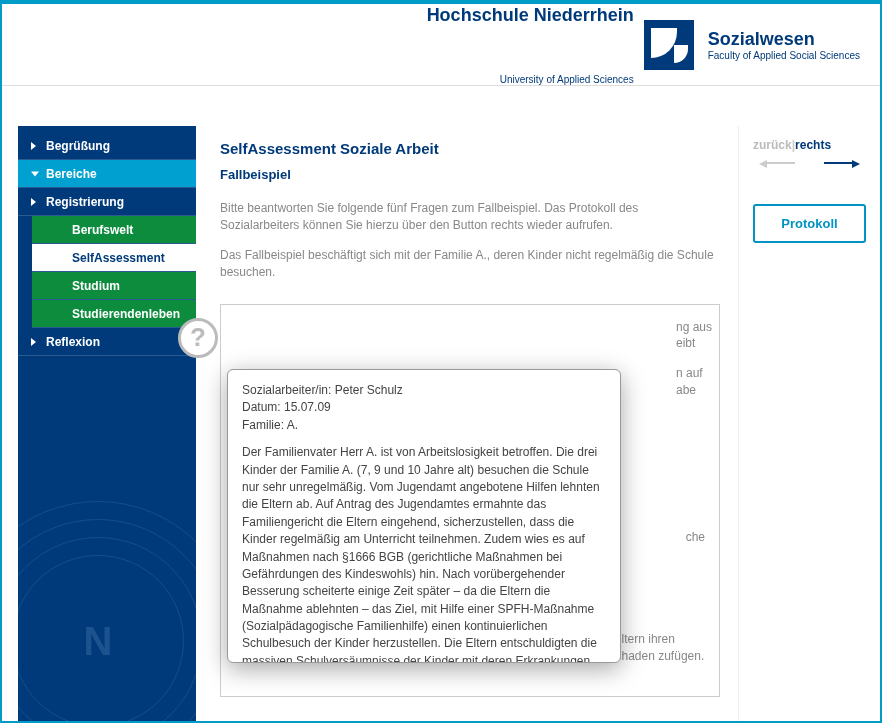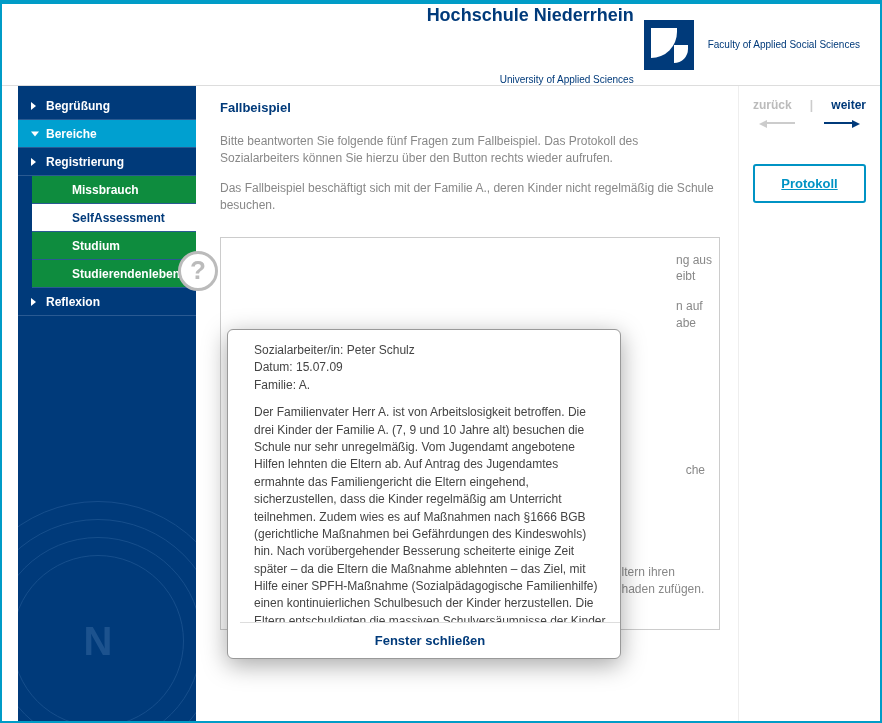--- a/index.html
+++ b/index.html
@@ -9,20 +9,21 @@
       font-size: 12px;
     }
     .page-wrapper {
       width: 882px;
       height: 723px;
       background: #fff;
       border: 2px solid #009CC7;
       border-top: 4px solid #009CC7;
       display: flex;
       flex-direction: column;
+      gap: 40px;
     }
     .header {
       height: 82px;
       display: flex;
       justify-content: flex-end;
       align-items: center;
       padding: 10px 20px;
       border-bottom: 1px solid #ddd;
     }
     .header-block {
@@ -222,21 +223,20 @@
     }
 
     
     .right-strip {
       width: 142px;
       padding: 12px 14px;
       border-left: 1px solid #eee;
     }
     .nav-links {
       display: flex;
-      justify-content: space-between;
       font-size: 12px;
       font-weight: bold;
       color: #003A7A;
       margin-bottom: 6px;
     }
     .nav-back { color: #bbb; }
     .nav-arrows {
       display: flex;
       justify-content: space-between;
       margin-bottom: 36px;
@@ -262,35 +262,34 @@
     .protokoll-btn {
       border: 2px solid #0093C4;
       color: #0093C4;
       font-weight: bold;
       font-size: 13px;
       text-align: center;
       padding: 10px 4px;
       border-radius: 3px;
       cursor: pointer;
       background: #fff;
-      text-decoration: underline;
     }
     .q-side-text { color:#888; font-size:12px; line-height:1.4; }
 
     
     .modal {
       position: absolute;
       left: 225px;
       top: 243px;
       width: 394px;
       background: #fff;
       border: 1px solid #999;
       border-radius: 6px;
       box-shadow: 0 6px 24px rgba(0,0,0,0.35);
-      padding: 10px 0 0 12px;
+      padding: 10px 0 0 0;
       z-index: 50;
     }
     .modal-scroll {
       height: 282px;
       overflow-y: scroll;
       padding: 2px 14px 6px 14px;
       font-size: 12px;
       color: #444;
       line-height: 1.45;
     }
@@ -313,48 +312,50 @@
   <div class="header">
     <div class="header-block">
       <div class="hn-text">
         <div class="hn-title">Hochschule Niederrhein</div>
         <div class="hn-sub">University of Applied Sciences</div>
       </div>
       <div class="hn-logo"></div>
     </div>
     <div class="header-block">
       <div class="sw-text">
+        <div class="sw-title">Sozialwesen</div>
         <div class="sw-sub">Faculty of Applied Social Sciences</div>
       </div>
     </div>
   </div>
 
   <div class="body-area">
 
     <div class="sidebar">
       <div class="nav-item top-item">Begrüßung</div>
       <div class="nav-item top-item active expanded">Bereiche</div>
       <div class="nav-item top-item">Registrierung</div>
-      <div class="sub-item">Missbrauch</div>
+      <div class="sub-item">Berufswelt</div>
       <div class="sub-item selected">SelfAssessment</div>
       <div class="sub-item">Studium</div>
       <div class="sub-item">Studierendenleben</div>
       <div class="nav-item top-item">Reflexion</div>
 
       <div class="compass">
         <div class="compass-circle" style="inset:0"></div>
         <div class="compass-circle" style="inset:18px"></div>
         <div class="compass-circle" style="inset:36px"></div>
         <div class="compass-circle" style="inset:54px"></div>
         <div style="position:absolute;left:50%;top:50%;transform:translate(-50%,-50%);color:#9bc0e8;font-size:40px;font-weight:bold;">N</div>
 
       </div>
     </div>
 
     <div class="content">
+      <div class="page-title">SelfAssessment Soziale Arbeit</div>
       <div class="page-subtitle">Fallbeispiel</div>
       <div class="intro-text">Bitte beantworten Sie folgende fünf Fragen zum Fallbeispiel. Das Protokoll des Sozialarbeiters können Sie hierzu über den Button rechts wieder aufrufen.</div>
       <div class="case-text">Das Fallbeispiel beschäftigt sich mit der Familie A., deren Kinder nicht regelmäßig die Schule besuchen.</div>
 
       <div style="position:relative;">
         <div class="question-mark-icon">?</div>
         <div class="question-panel">
 
           <div style="position:absolute; right:7px; top:14px; text-align:left;">
             <div class="q-side-text"><span>ng aus</span><br><span>eibt</span></div>
@@ -383,35 +384,34 @@
             </div>
           </div>
         </div>
       </div>
     </div>
 
     <div class="right-strip">
       <div class="nav-links">
         <span class="nav-back">zurück</span>
         <span style="color:#ccc">|</span>
-        <span>weiter</span>
+        <span>rechts</span>
       </div>
       <div class="nav-arrows">
         <div class="arrow-shape left"></div>
         <div class="arrow-shape right"></div>
       </div>
       <div class="protokoll-btn">Protokoll</div>
     </div>
 
     <div class="modal">
       <div class="modal-scroll">
         <p>
           <span>Sozialarbeiter/in: Peter Schulz</span><br>
           <span>Datum: 15.07.09</span><br>
           <span>Familie: A.</span>
         </p>
         <p>Der Familienvater Herr A. ist von Arbeitslosigkeit betroffen. Die drei Kinder der Familie A. (7, 9 und 10 Jahre alt) besuchen die Schule nur sehr unregelmäßig. Vom Jugendamt angebotene Hilfen lehnten die Eltern ab. Auf Antrag des Jugendamtes ermahnte das Familiengericht die Eltern eingehend, sicherzustellen, dass die Kinder regelmäßig am Unterricht teilnehmen. Zudem wies es auf Maßnahmen nach §1666 BGB (gerichtliche Maßnahmen bei Gefährdungen des Kindeswohls) hin. Nach vorübergehender Besserung scheiterte einige Zeit später – da die Eltern die Maßnahme ablehnten – das Ziel, mit Hilfe einer SPFH-Maßnahme (Sozialpädagogische Familienhilfe) einen kontinuierlichen Schulbesuch der Kinder herzustellen. Die Eltern entschuldigten die massiven Schulversäumnisse der Kinder mit deren Erkrankungen, diese begründeten sie wiederum mit ihren schlechten</p>
       </div>
-      <div class="modal-close">Fenster schließen</div>
     </div>
 
   </div>
 </div>
 
 </body></html>

